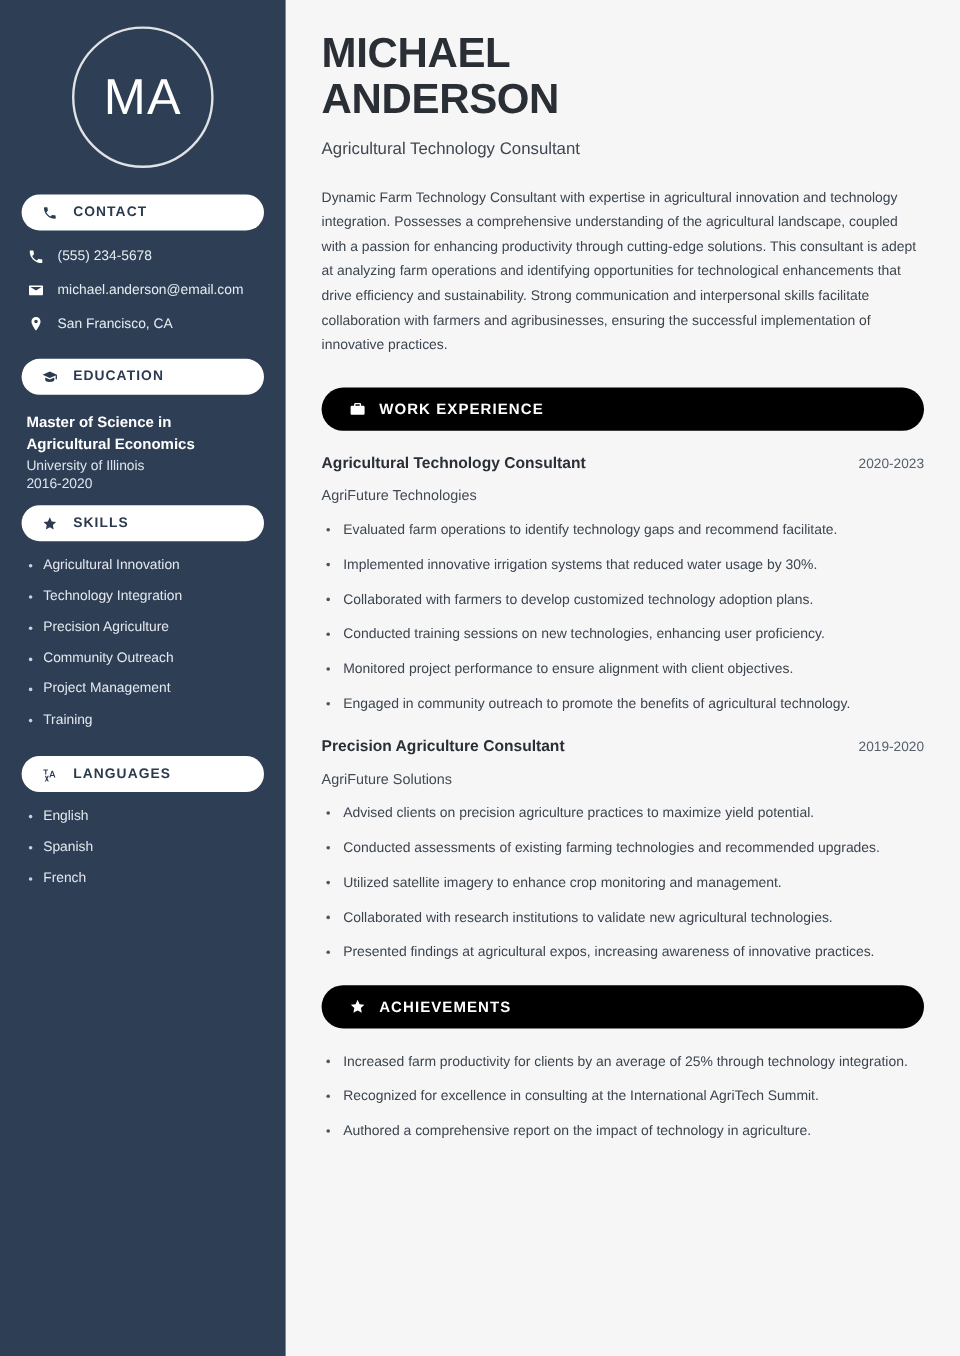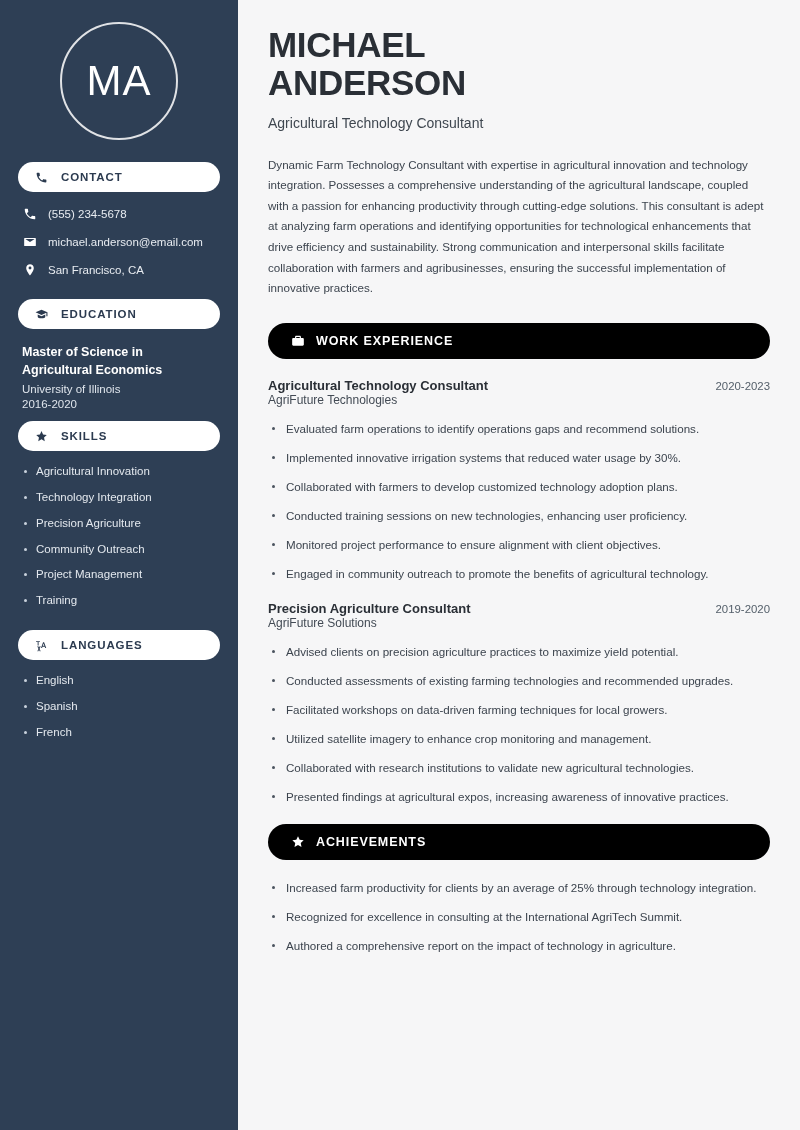--- a/index.html
+++ b/index.html
@@ -186,21 +186,21 @@
     color: #2a2f36;
   }
   .job-dates {
     font-size: 11.4px;
     color: #55606b;
     white-space: nowrap;
   }
   .job-company {
     font-size: 12px;
     color: #424a54;
-    margin-top: 0;
+    margin-top: 13px;
     margin-bottom: 13px;
   }
 
   .bullets { list-style: none; padding: 0; margin: 0; }
   .bullets li {
     position: relative;
     padding-left: 18px;
     font-size: 11.6px;
     line-height: 1.55;
     color: #3c444e;
@@ -329,39 +329,38 @@
       <span>WORK EXPERIENCE</span>
     </div>
 
     <div class="job">
       <div class="job-head">
         <span class="job-role">Agricultural Technology Consultant</span>
         <span class="job-dates">2020-2023</span>
       </div>
       <div class="job-company">AgriFuture Technologies</div>
       <ul class="bullets">
-        <li>Evaluated farm operations to identify operations gaps and recommend solutions.</li>
+        <li>Evaluated farm operations to identify technology gaps and recommend facilitate.</li>
         <li>Implemented innovative irrigation systems that reduced water usage by 30%.</li>
         <li>Collaborated with farmers to develop customized technology adoption plans.</li>
         <li>Conducted training sessions on new technologies, enhancing user proficiency.</li>
         <li>Monitored project performance to ensure alignment with client objectives.</li>
         <li>Engaged in community outreach to promote the benefits of agricultural technology.</li>
       </ul>
     </div>
 
     <div class="job">
       <div class="job-head">
         <span class="job-role">Precision Agriculture Consultant</span>
         <span class="job-dates">2019-2020</span>
       </div>
       <div class="job-company">AgriFuture Solutions</div>
       <ul class="bullets">
         <li>Advised clients on precision agriculture practices to maximize yield potential.</li>
         <li>Conducted assessments of existing farming technologies and recommended upgrades.</li>
-        <li>Facilitated workshops on data-driven farming techniques for local growers.</li>
         <li>Utilized satellite imagery to enhance crop monitoring and management.</li>
         <li>Collaborated with research institutions to validate new agricultural technologies.</li>
         <li>Presented findings at agricultural expos, increasing awareness of innovative practices.</li>
       </ul>
     </div>
 
     <div class="achievements-wrap">
       <div class="section-bar">
         <span class="sec-ico">
           <svg viewBox="0 0 24 24">

